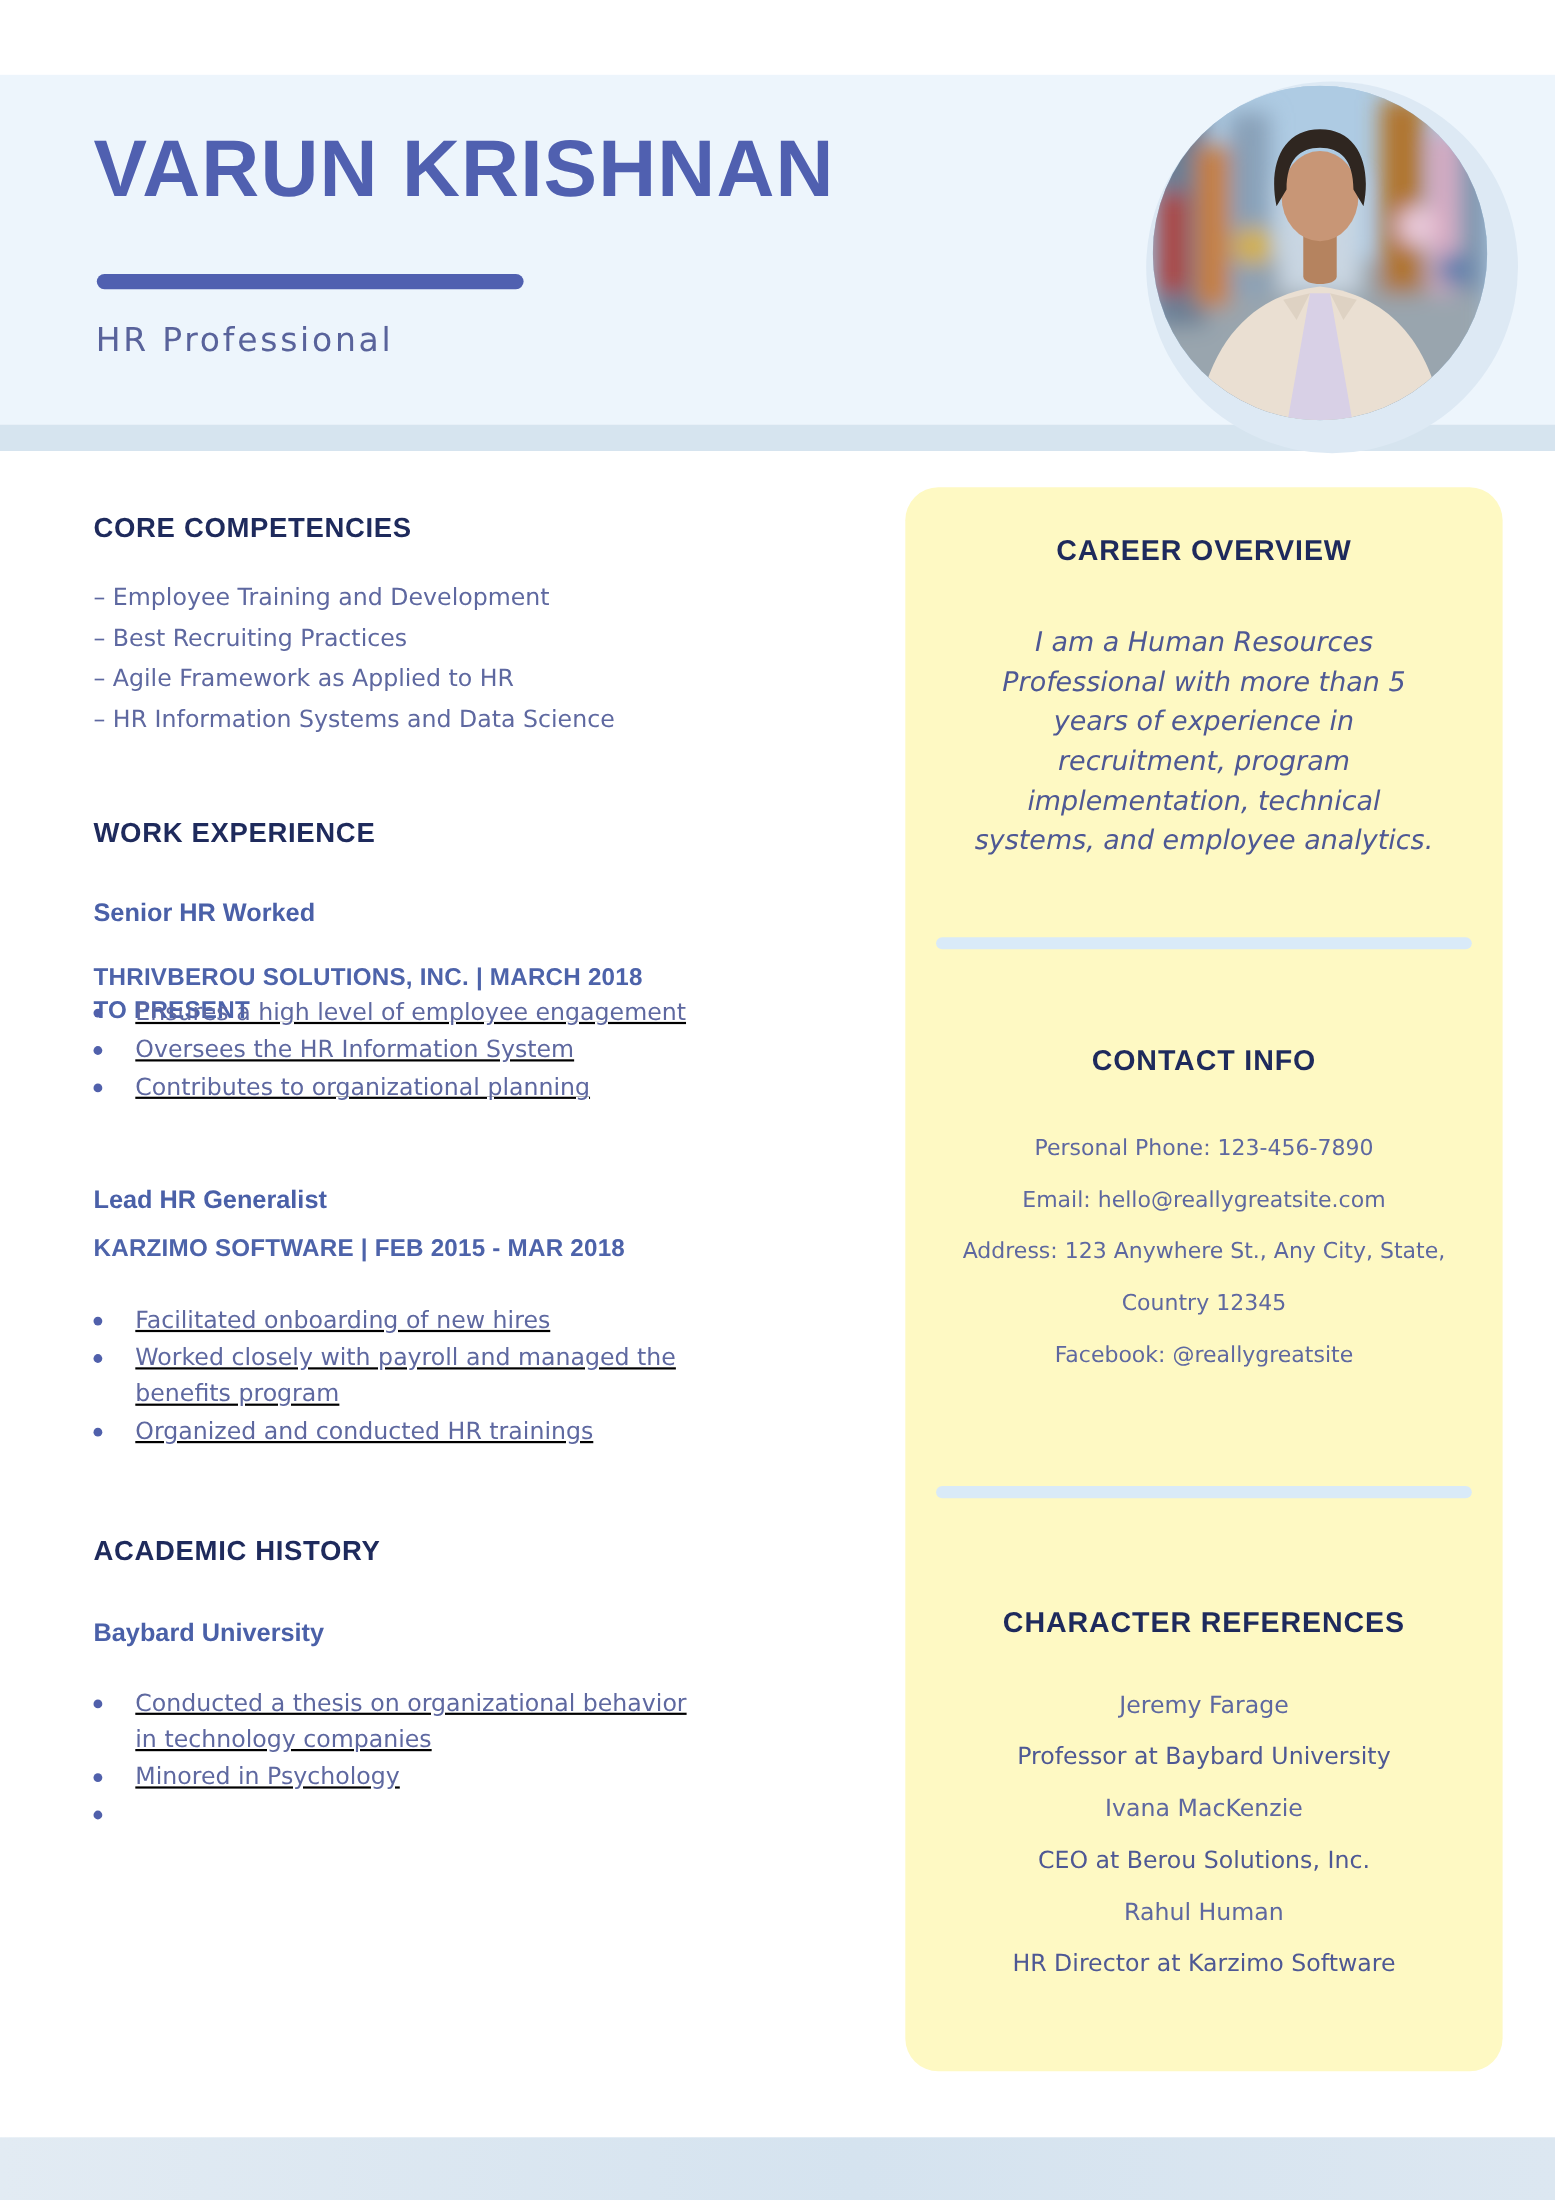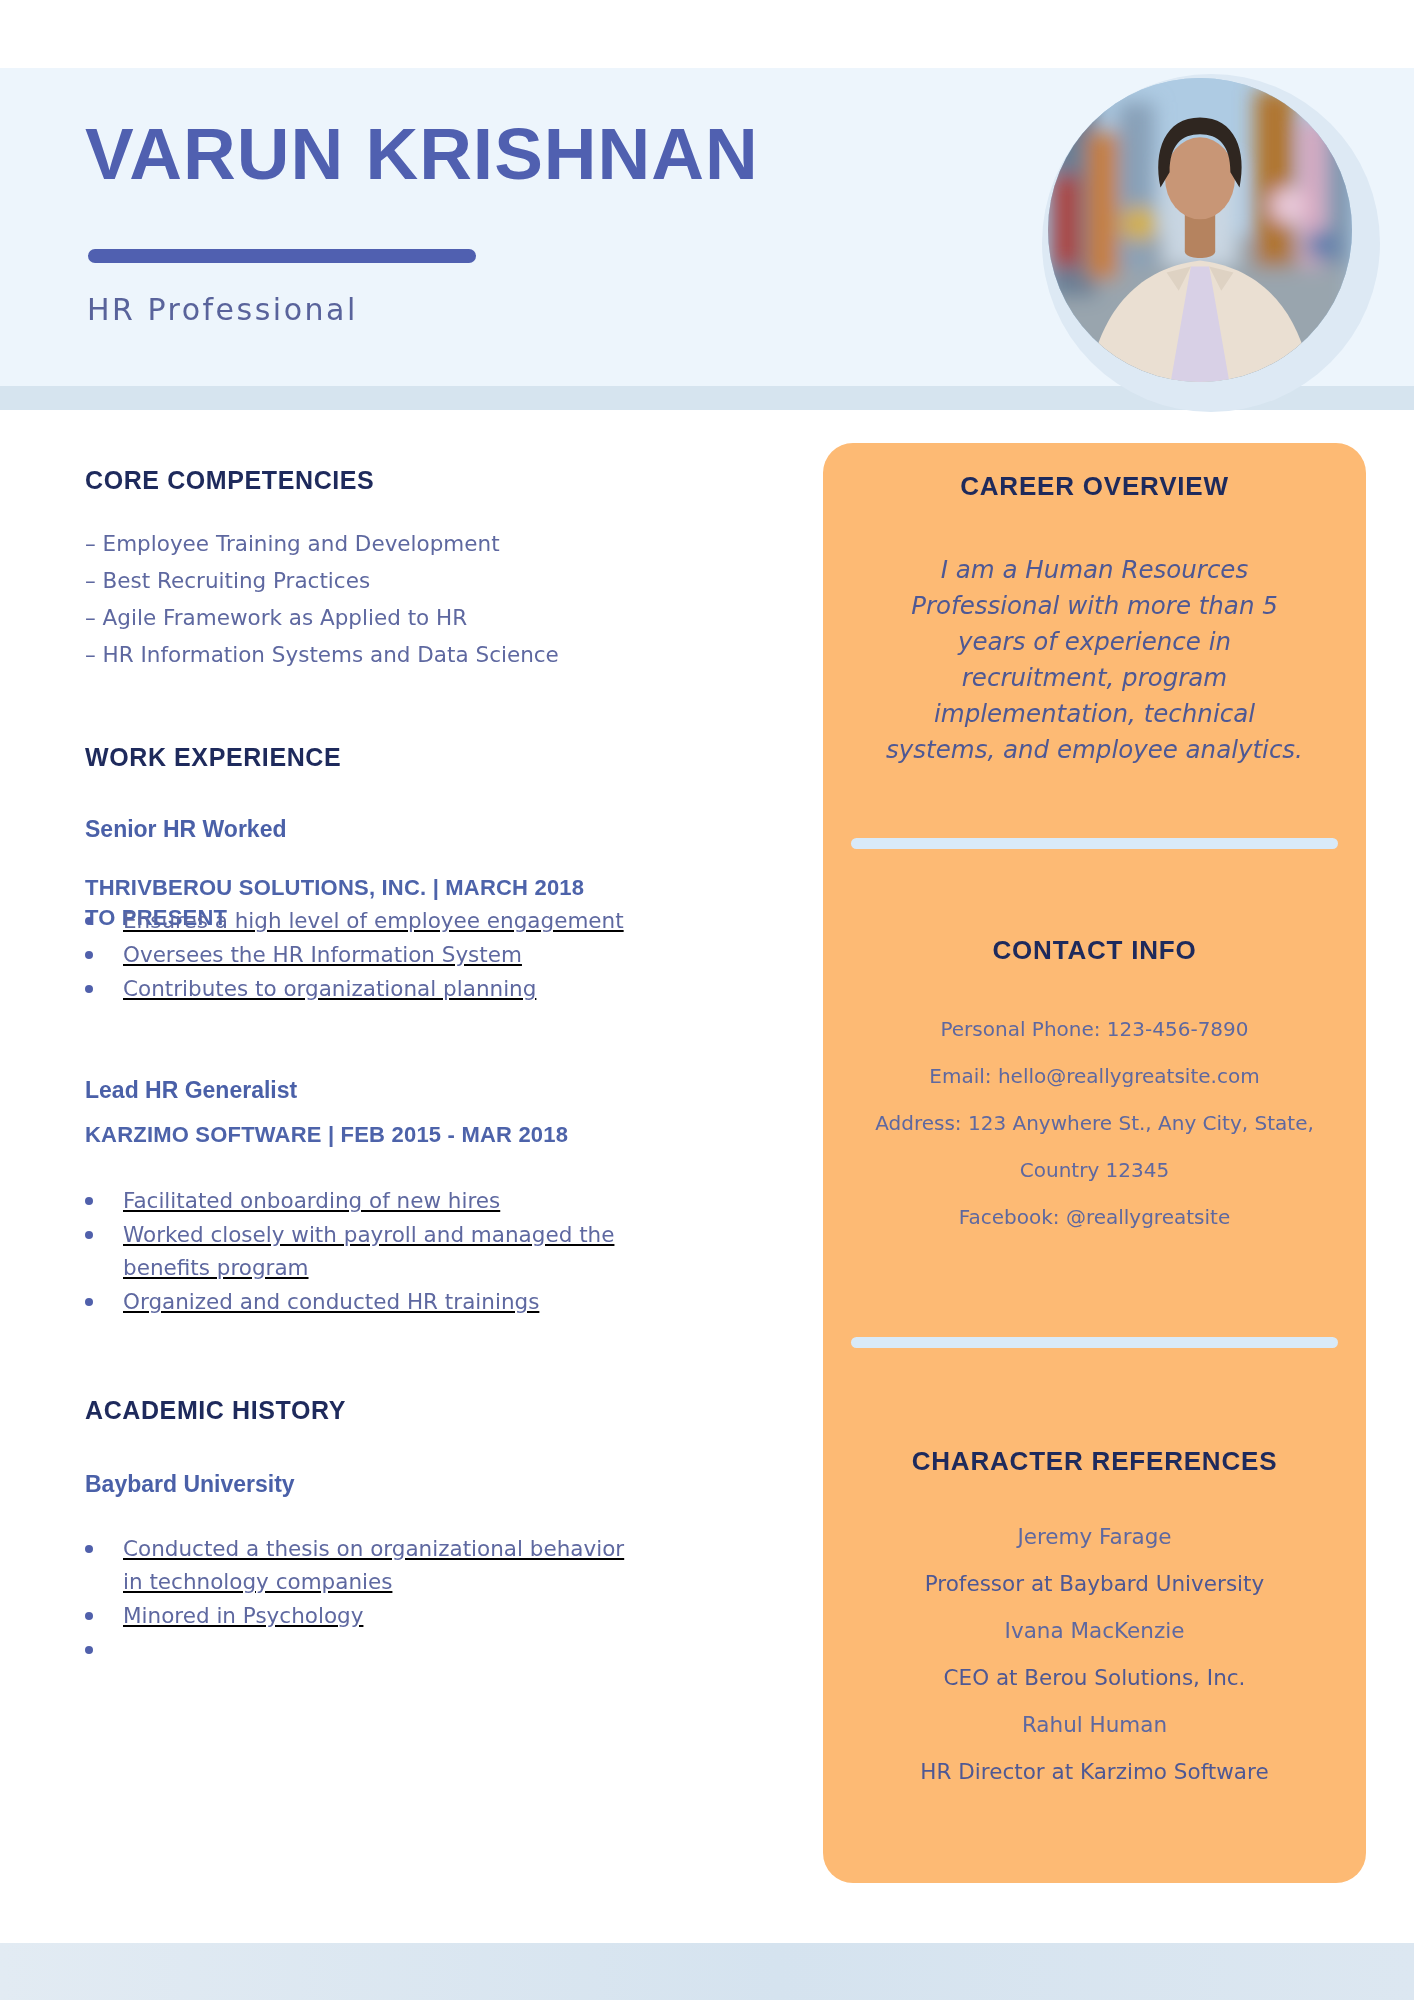--- a/index.html
+++ b/index.html
@@ -74,22 +74,22 @@
     font-size:21.5px; color:#5e68a0; line-height:33px; max-width:510px;
   }
   .role-2 { margin-top:72px; }
   .company-2 { margin-top:16px; width:560px; }
   .h-academic { margin-top:78px; }
   .school { margin-top:46px; }
   .program { margin-top:30px; width:600px; }
   
   .panel {
     position:absolute; left:823px; top:443px; width:543px; height:1440px;
-    border-radius:30px; background:#fdba74;
-    padding-top:28px; text-align:center;
+    border-radius:30px; background:#fef9c3;
+    padding-top:42px; text-align:center;
   }
   .panel-h {
     font-size:26px; font-weight:bold; letter-spacing:0.8px; color:#1e2a5c;
   }
   .overview-text {
     margin:50px auto 0; width:420px;
     font-size:24.5px; font-style:italic; color:#4e5894; line-height:36px;
     font-family:"DejaVu Sans", sans-serif;
   }
   .divider {

